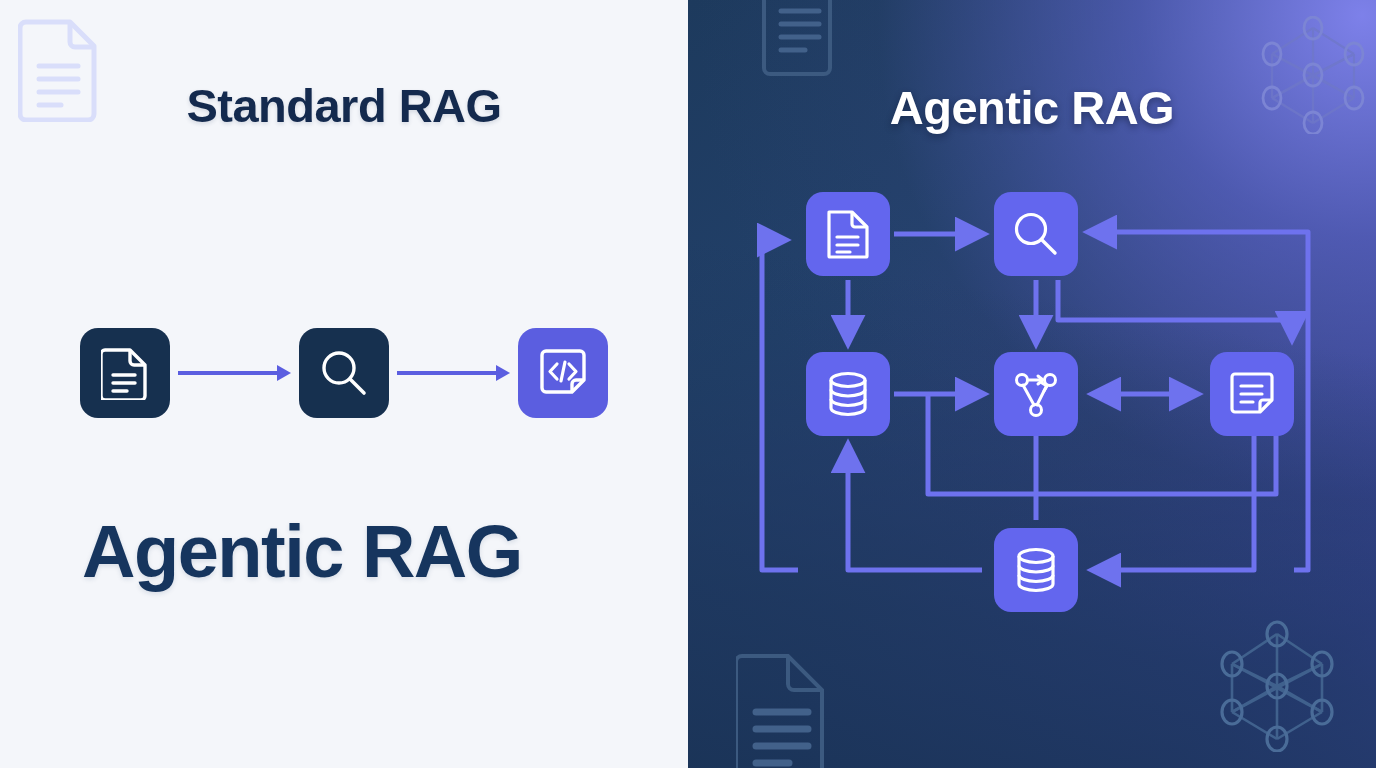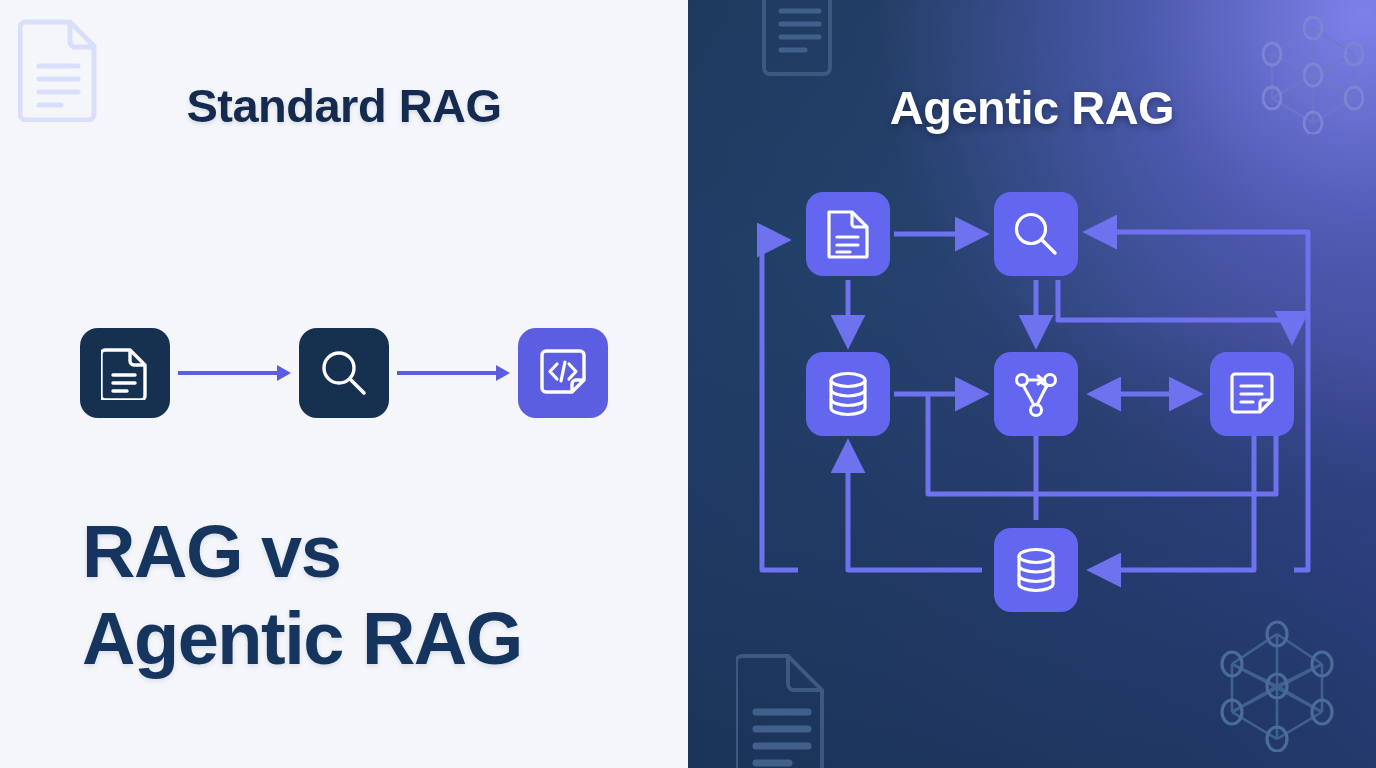--- a/index.html
+++ b/index.html
@@ -172,21 +172,20 @@
           <path d="M5 8 a4 4 0 0 1 4 -4 h34 a4 4 0 0 1 4 4 v25 l-12 12 h-26 a4 4 0 0 1 -4 -4 z" fill="none" stroke="#ffffff" stroke-width="3.4" stroke-linejoin="round"></path>
           <path d="M47 33 h-8 a4 4 0 0 0 -4 4 v8" fill="none" stroke="#ffffff" stroke-width="3.4" stroke-linejoin="round"></path>
           <polyline points="20,17 13,24.5 20,32" fill="none" stroke="#ffffff" stroke-width="3.2" stroke-linecap="round" stroke-linejoin="round"></polyline>
           <polyline points="32,17 39,24.5 32,32" fill="none" stroke="#ffffff" stroke-width="3.2" stroke-linecap="round" stroke-linejoin="round"></polyline>
           <line x1="28" y1="15" x2="24" y2="34" stroke="#ffffff" stroke-width="3.2" stroke-linecap="round"></line>
         </svg>
       </div>
     </div>
 
     <div class="left-heading">
-      <div>RAG vs</div>
       <div>Agentic RAG</div>
     </div>
   </div>
 
   <div class="panel-right">
 
     <svg class="deco deco-doc-tr" viewBox="0 0 104 104">
       <path d="M22 -22 h38 l22 22 v76 a6 6 0 0 1 -6 6 h-54 a6 6 0 0 1 -6 -6 v-92 a6 6 0 0 1 6 -6 z" fill="none" stroke="#3c5a80" stroke-width="4"></path>
       <path d="M60 -22 v16 a6 6 0 0 0 6 6 h16" fill="none" stroke="#3c5a80" stroke-width="4"></path>
       <g stroke="#42618a" stroke-width="5" stroke-linecap="round">

